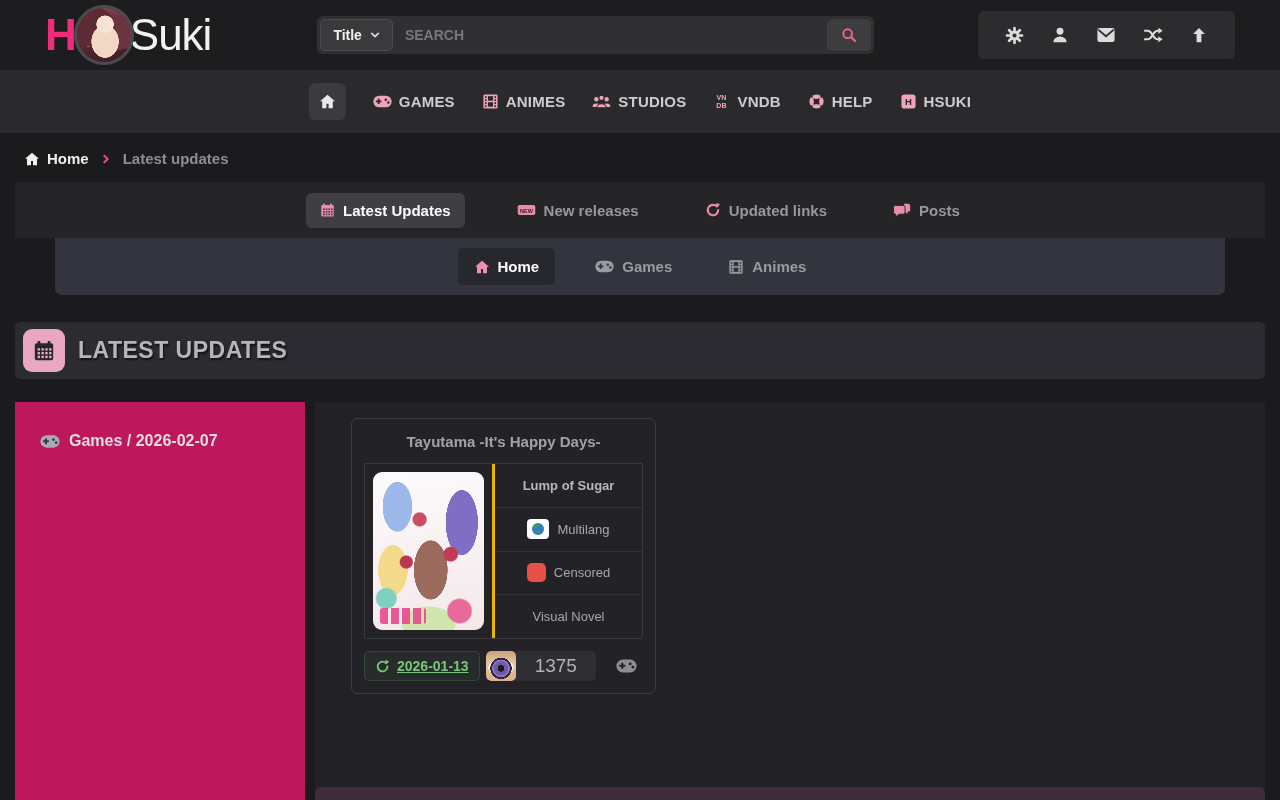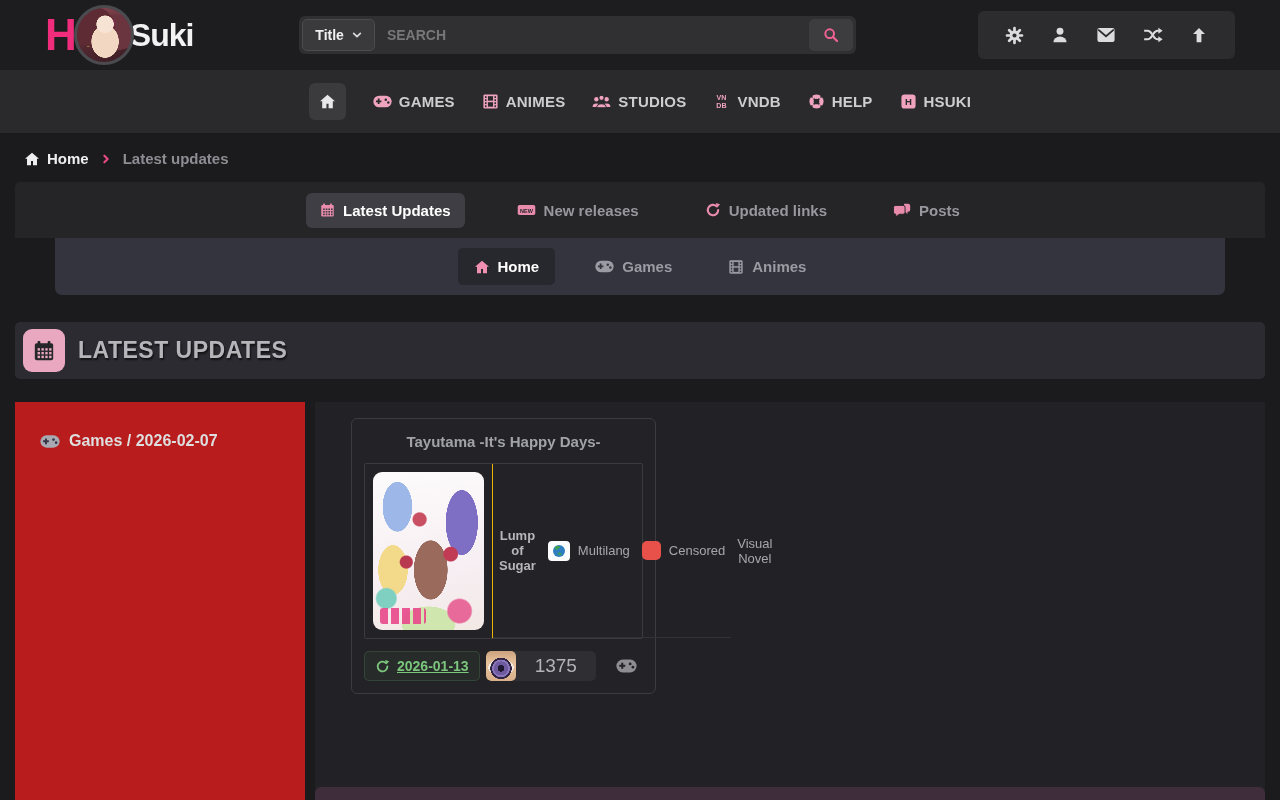--- a/index.html
+++ b/index.html
@@ -26,21 +26,21 @@
     background:
       radial-gradient(circle at 52% 30%, #f7e3d4 0 18%, transparent 19%),
       radial-gradient(circle at 46% 26%, #7a2c4e 0 8%, transparent 9%),
       radial-gradient(circle at 63% 28%, #7a2c4e 0 8%, transparent 9%),
       radial-gradient(ellipse at 52% 62%, #f2d7c2 0 34%, transparent 35%),
       radial-gradient(ellipse at 30% 35%, #5e2a33 0 40%, transparent 41%),
       radial-gradient(ellipse at 72% 45%, #6b3540 0 42%, transparent 43%),
       radial-gradient(circle at 24% 60%, #e8e23a 0 12%, transparent 13%),
       linear-gradient(160deg,#8c4a55,#512730 60%,#3a1c24);
   }
-  .logo .suki { color:#f2f2f2; font-size:32px; font-weight:700; letter-spacing:-1px; }
+  .logo .suki { color:#f2f2f2; font-size:44px; font-weight:400; letter-spacing:-1px; }
 
   .searchwrap {
     margin-left:106px; width:557px; height:38px;
     background:#303032; border-radius:6px;
     display:flex; align-items:center; padding:3px;
   }
   .cat-select {
     height:32px; background:#3a3a3d; border:1px solid #4c4c50; border-radius:5px;
     display:flex; align-items:center; gap:8px; padding:0 12px; cursor:pointer;
     color:#f0f0f0; font-size:14px; font-weight:700;
@@ -122,21 +122,21 @@
     display:flex; align-items:center; justify-content:center; color:#27272b;
   }
   .section-title {
     margin-left:13px; font-size:23px; font-weight:800; color:#b6b6ba;
     letter-spacing:.5px; text-shadow:1px 2px 2px rgba(0,0,0,.6);
   }
 
   
   .content { margin:23px 15px 0; flex:1; display:flex; gap:10px; min-height:0; }
   .sidebar {
-    width:290px; flex:none; background:#b91c1c; --bg:#363548;
+    width:290px; flex:none; background:#be185d; --bg:#363548;
     padding:30px 0 0 25px;
   }
   .sidebar-group {
     display:flex; align-items:center; gap:9px; cursor:pointer;
     color:#dededf; font-size:16px; font-weight:700;
   }
   .sidebar-group .gicon { color:#a9a9b2; display:flex; }
 
   .mainpanel { flex:1; background:#222226; display:flex; flex-direction:column; min-width:0; }
   .panel-head {
@@ -177,21 +177,21 @@
       radial-gradient(ellipse 26% 32% at 52% 62%, #9a6b5c 0 58%, transparent 59%),
       radial-gradient(ellipse 40% 18% at 50% 96%, #cfe6ae 0 60%, transparent 61%),
       linear-gradient(170deg, #fdfbfc, #f6edf1 70%, #f2e9e4);
   }
   .cover .logo-mark {
     position:absolute; left:7px; bottom:6px; width:46px; height:16px; border-radius:3px;
     background:
       repeating-linear-gradient(90deg, #e8488a 0 8px, transparent 8px 11px);
     opacity:.9;
   }
-  .info-cell { flex:1; border-left:1px solid #eab308; display:flex; flex-direction:row; }
+  .info-cell { flex:1; border-left:3px solid #eab308; display:flex; flex-direction:column; }
   .info-row {
     flex:1; display:flex; align-items:center; justify-content:center; gap:8px;
     font-size:13px; color:#a7a7ab; border-bottom:1px solid #323237; padding:0 6px;
     text-align:center;
   }
   .info-row:last-child { border-bottom:none; }
   .info-row.studio { font-weight:700; color:#b7b7bb; }
   .flagbox {
     width:22px; height:20px; background:#fdfdfd; border-radius:4px;
     display:flex; align-items:center; justify-content:center; flex:none;

